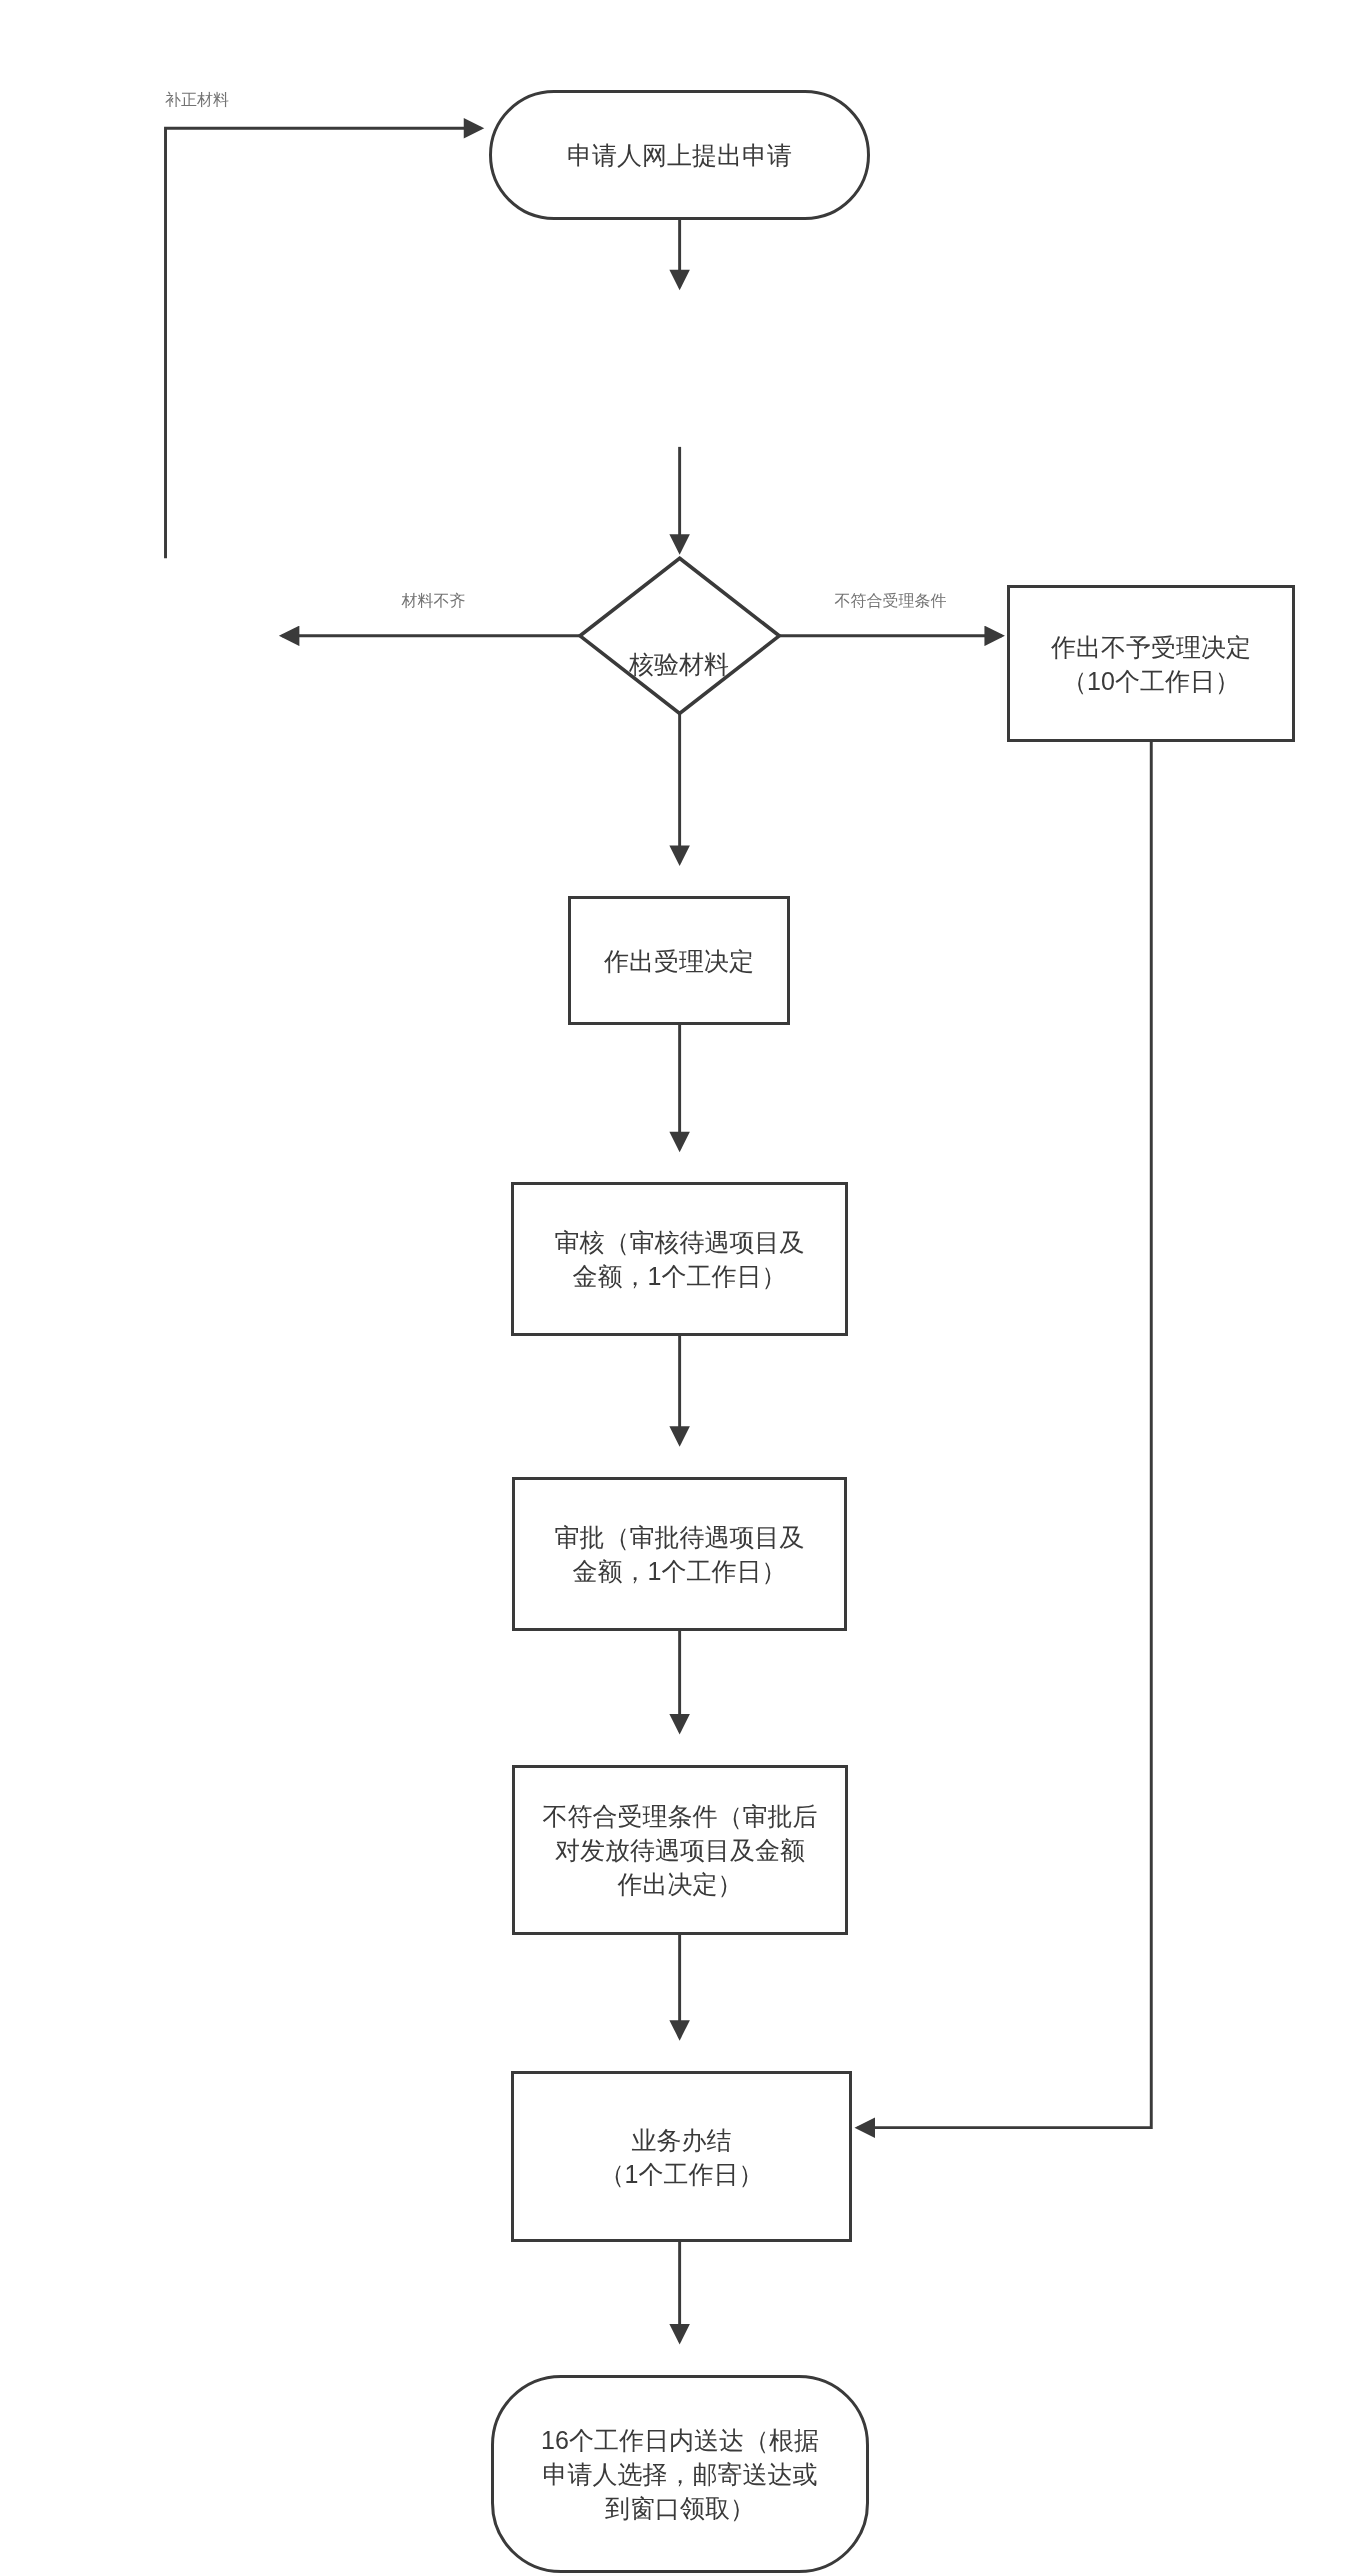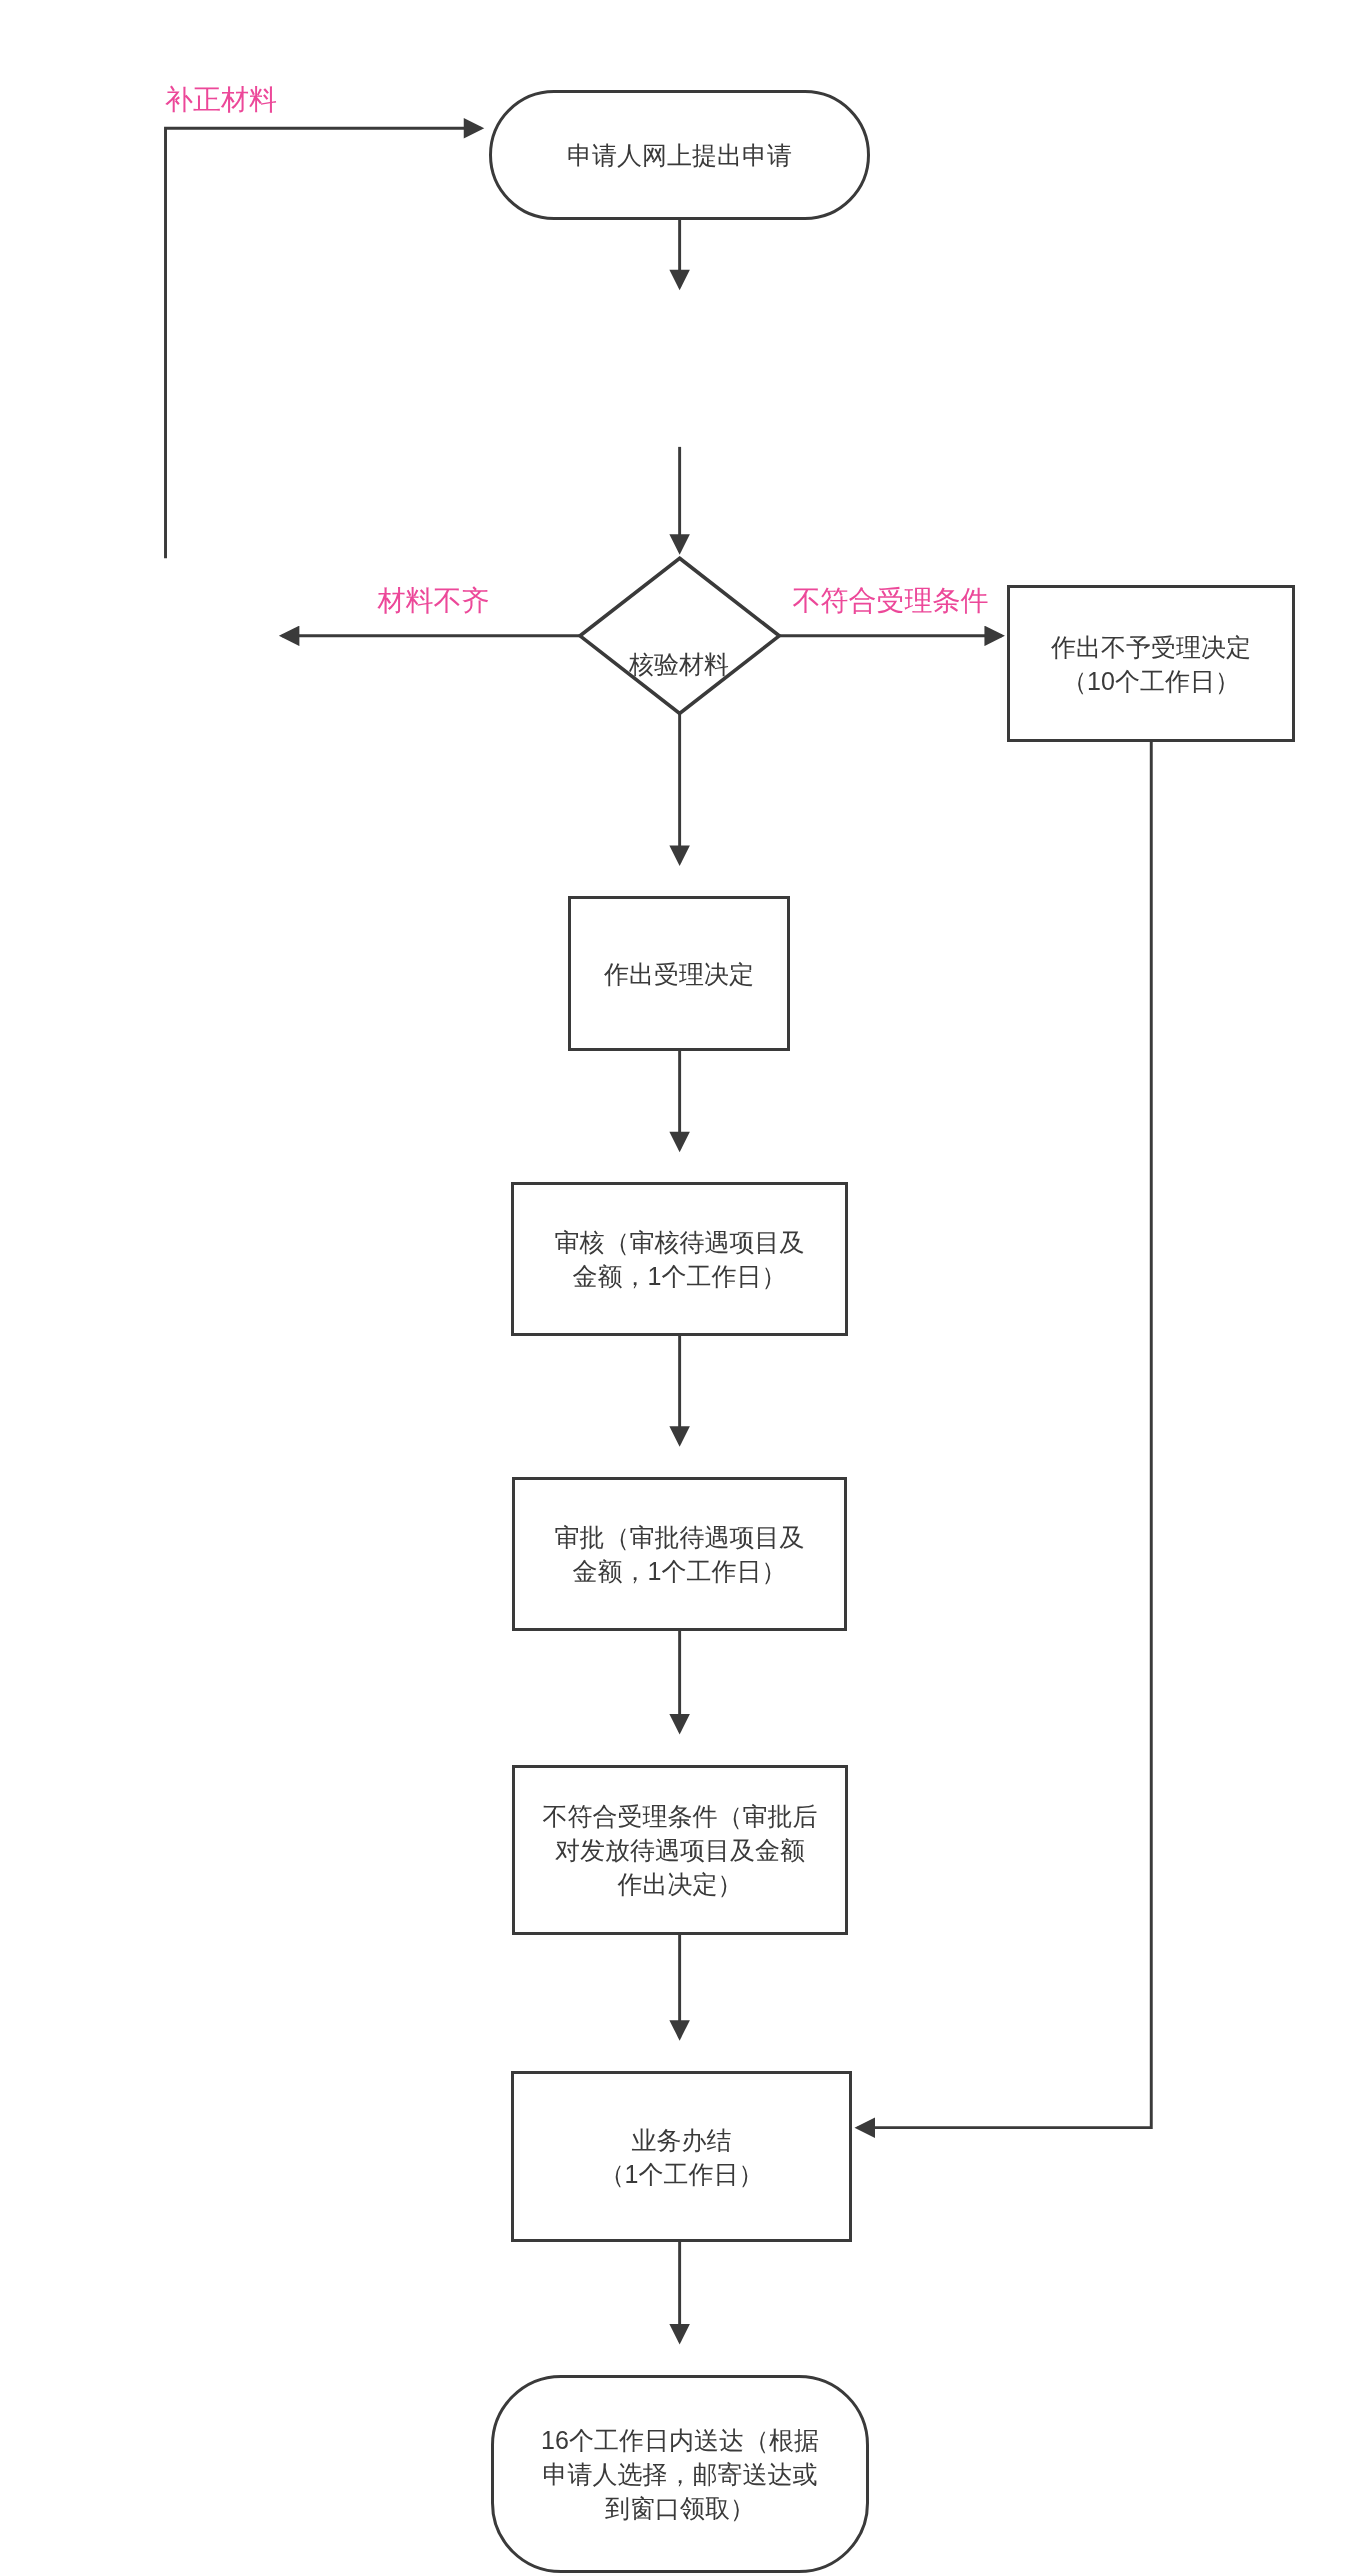--- a/index.html
+++ b/index.html
@@ -15,21 +15,21 @@
   .node{
     position:absolute;box-sizing:border-box;
     border:3.7px solid #3a3a3a;background:#ffffff;
     display:flex;flex-direction:column;align-items:center;justify-content:center;
     text-align:center;font-size:25px;line-height:34px;color:#3a3a3a;margin-top:28px;
   }
   .stadium{border-radius:70px;}
   .naked{border:none;background:transparent;}
   .ln{display:block;white-space:nowrap;}
   .edge-label{
-    position:absolute;font-size:28px;line-height:34px;color:#ec4899;
+    position:absolute;font-size:16px;line-height:34px;color:#737373;
     white-space:nowrap;
   }
   .edge-label.center{text-align:center;}
 </style>
 </head>
 <body>
 
 <div id="canvas">
 
   <svg id="edges" width="1349" height="2576" viewBox="0 0 1842 3517" xmlns="http://www.w3.org/2000/svg">
@@ -66,21 +66,21 @@
   <div class="node naked" style="left:584px;top:619px;width:190px;height:34px">
     <span class="ln">核验材料</span>
   </div>
 
 
   <div class="node" style="left:1007px;top:557px;width:288px;height:157px">
     <span class="ln">作出不予受理决定</span>
     <span class="ln">（10个工作日）</span>
   </div>
 
-  <div class="node" style="left:568px;top:868px;width:222px;height:155px">
+  <div class="node" style="left:568px;top:868px;width:222px;height:129px">
     <span class="ln">作出受理决定</span>
   </div>
 
   <div class="node" style="left:511px;top:1154px;width:337px;height:154px">
     <span class="ln">审核（审核待遇项目及</span>
     <span class="ln">金额，1个工作日）</span>
   </div>
 
   <div class="node" style="left:512px;top:1449px;width:335px;height:154px">
     <span class="ln">审批（审批待遇项目及</span>

